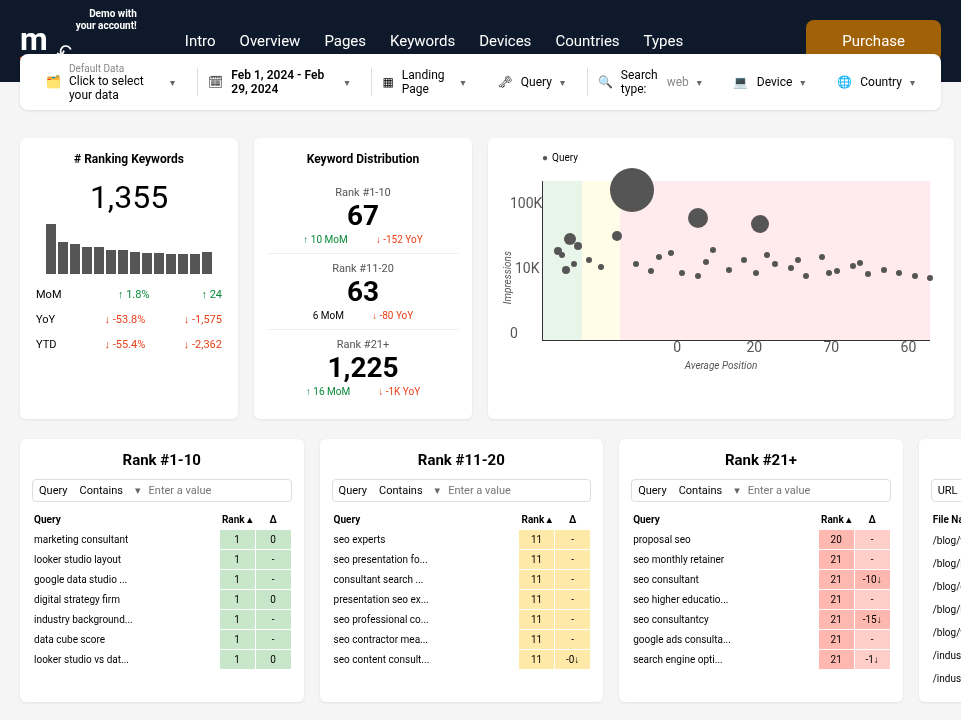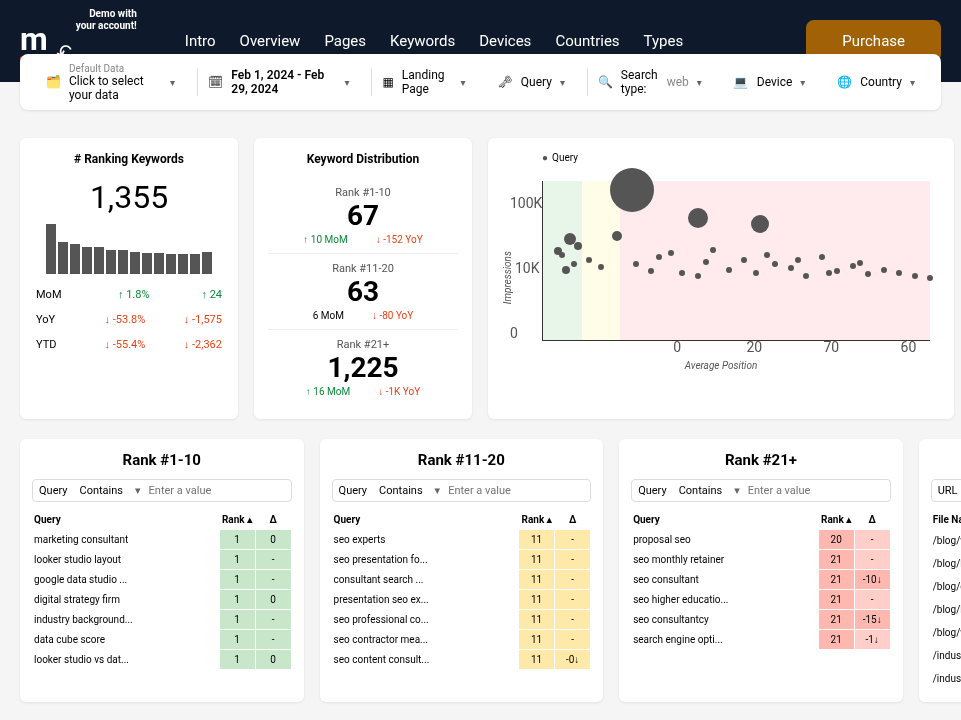--- a/index.html
+++ b/index.html
@@ -406,20 +406,25 @@
             <td>seo higher educatio...</td>
             <td class="rank r-cell">21</td>
             <td class="delta r-cell2">-</td>
           </tr>
           <tr>
             <td>seo consultantcy</td>
             <td class="rank r-cell">21</td>
             <td class="delta r-cell">-15↓</td>
           </tr>
           <tr>
+            <td>google ads consulta...</td>
+            <td class="rank r-cell">21</td>
+            <td class="delta r-cell2">-</td>
+          </tr>
+          <tr>
             <td>search engine opti...</td>
             <td class="rank r-cell">21</td>
             <td class="delta r-cell2">-1↓</td>
           </tr>
         </tbody>
       </table>
   </div>
     <div class="rcard">
   <h4>Ranking URLs</h4>
   <div class="filterrow">

